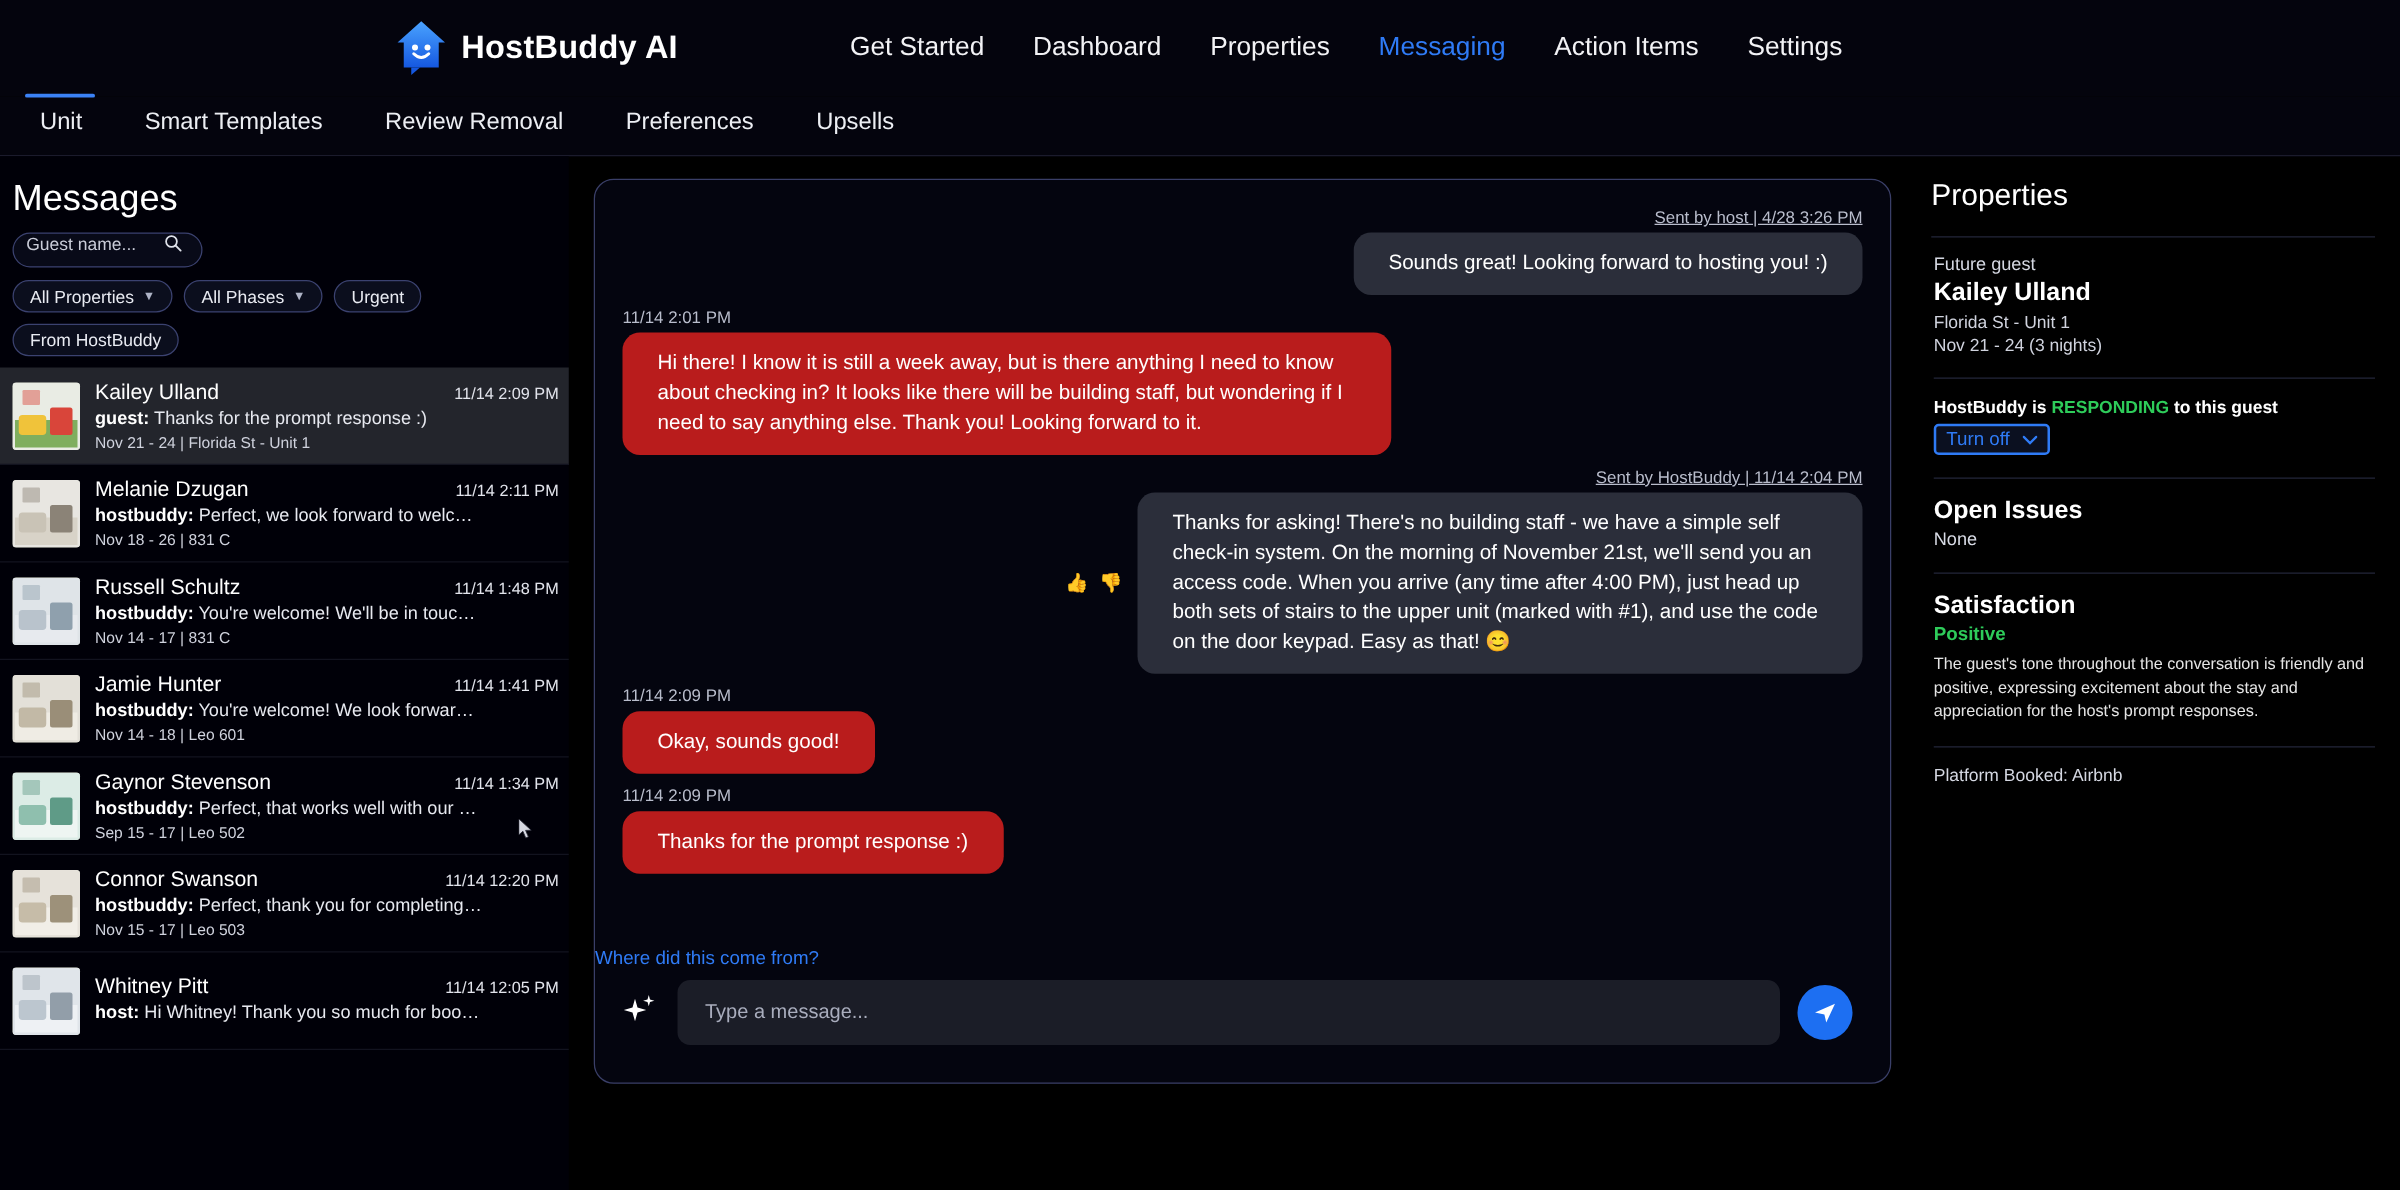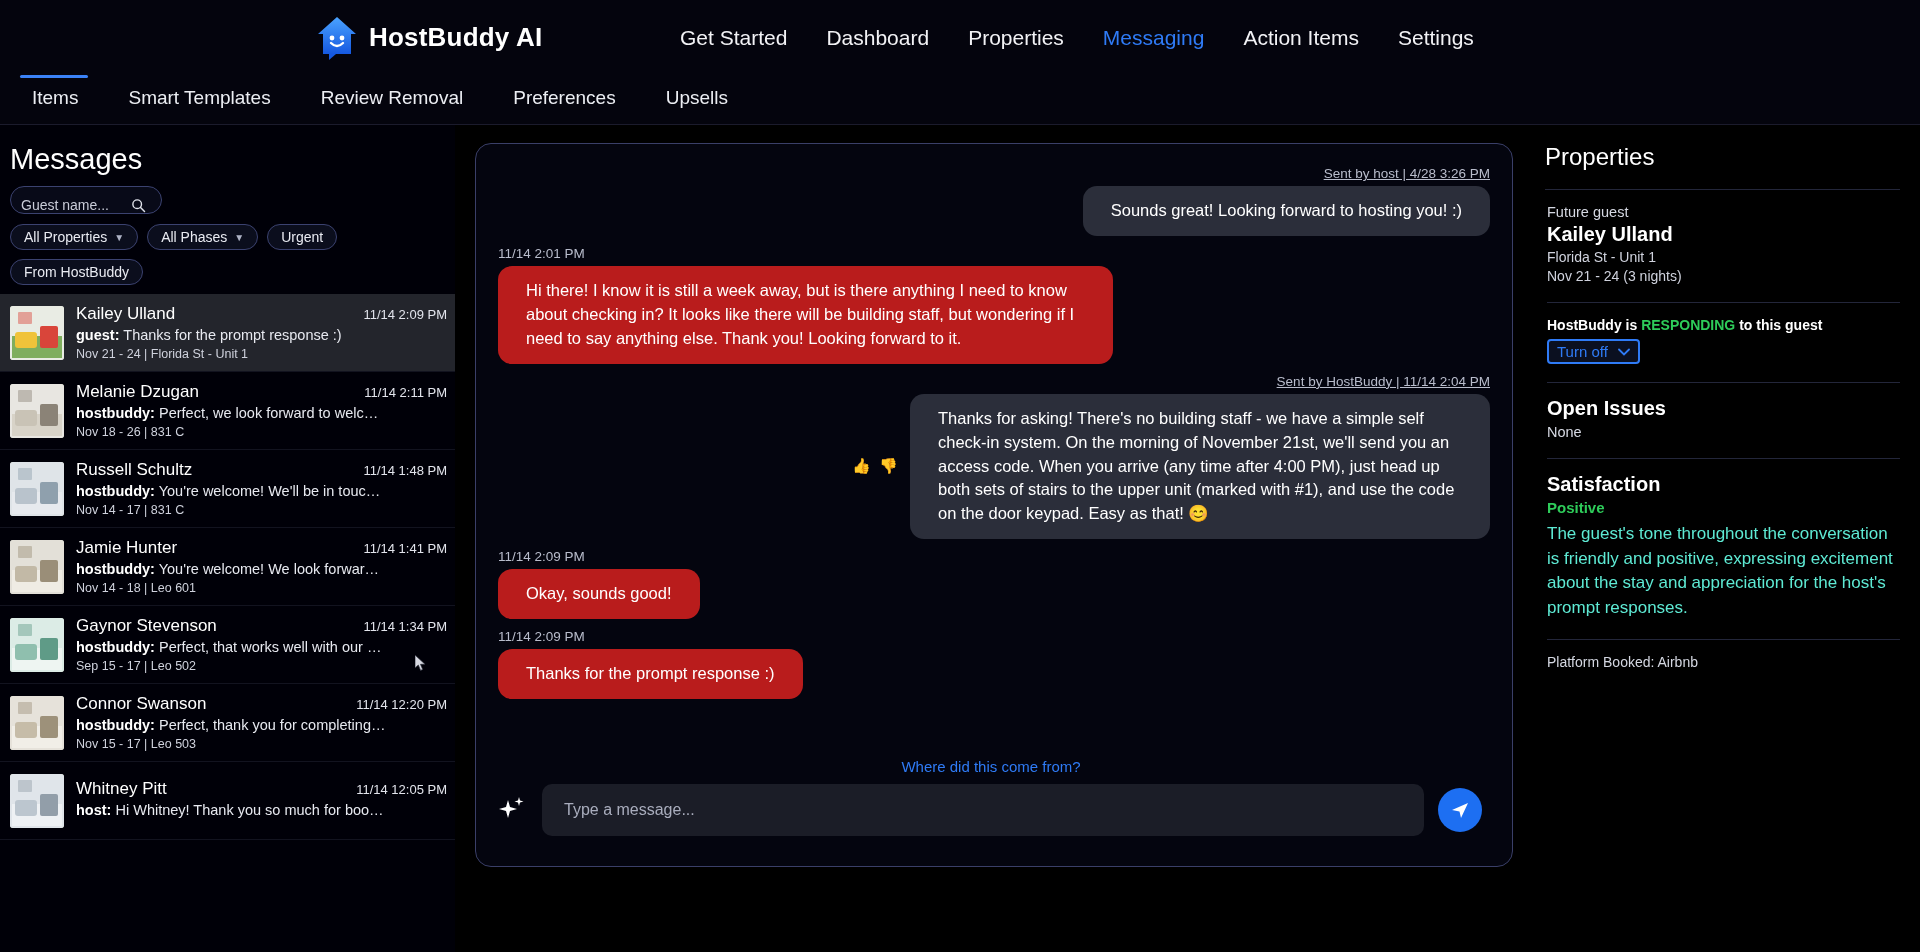--- a/index.html
+++ b/index.html
@@ -57,21 +57,21 @@
   .body-wrap { display: flex; height: 827px; }
 
   
   .leftcol { width: 455px; position: relative; background: #000008; }
   .msg-title {
     font-size: 29px; color: #ffffff; padding: 18px 0 10px 10px; font-weight: 400;
   }
   .filters { padding: 0 10px; }
   .searchpill {
     width: 152px; height: 28px; border: 1px solid #3b4270; border-radius: 14px;
-    background: #080a18; display: flex; align-items: flex-end;
+    background: #080a18; display: flex; align-items: flex-start;
     padding: 0 10px; gap: 4px; margin-bottom: 10px;
   }
   .searchpill input {
     background: transparent; border: 0; outline: 0; color: #d9dbe4;
     font-size: 14px; width: 106px; font-family: "Liberation Sans", sans-serif;
   }
   .searchpill input::placeholder { color: #c9ccd8; }
   .chiprow { display: flex; gap: 9px; margin-bottom: 9px; flex-wrap: wrap; }
   .chip {
     height: 26px; border: 1px solid #3b4270; border-radius: 13px;
@@ -122,21 +122,21 @@
     line-height: 1.45; color: #ffffff; max-width: 615px;
   }
   .bubble.guest { background: #b91c1c; }
   .bubble.host  { background: #2b2e3a; }
   .bubble.hb    { background: #2b2e3a; max-width: 580px; }
   .reactions {
     display: flex; gap: 8px; align-items: center; margin-right: 12px;
     color: #9aa0b4; font-size: 15px; align-self: center;
   }
   .source-link {
-    text-align: center; font-size: 15px; color: #2f7bf6; margin: 2px 6px 12px 0;
+    text-align: left; font-size: 15px; color: #2f7bf6; margin: 2px 6px 12px 0;
     cursor: pointer;
   }
   .composer {
     position: absolute; left: 0; right: 0; bottom: 0; height: 112px;
     display: flex; align-items: center; gap: 14px; padding: 0 30px 0 18px;
   }
   .sparkle { width: 34px; flex: none; color: #ffffff; text-align: center; font-size: 21px; }
   .msginput {
     flex: 1; height: 52px; border-radius: 10px; background: #1b1d27;
     border: 0; outline: 0; color: #e8eaf1; font-size: 16px; padding: 0 22px;
@@ -161,21 +161,21 @@
   .hb-state .on { color: #2ecc5a; }
   .selwrap {
     display: inline-flex; align-items: center; gap: 10px;
     border: 2px solid #2f7bf6; border-radius: 4px; background: #0b1020;
     padding: 2px 8px; margin-top: 6px; cursor: pointer;
   }
   .selwrap span { font-size: 15px; color: #2f7bf6; }
   .sec-h { font-size: 20px; color: #ffffff; font-weight: 700; }
   .sec-v { font-size: 14.5px; color: #d8dbe5; margin-top: 4px; }
   .pos { color: #2ecc5a; font-weight: 700; font-size: 15px; margin-top: 3px; }
-  .desc { font-size: 17px; color: #5eead4; line-height: 1.45; margin-top: 6px; }
+  .desc { font-size: 13px; color: #e5e5e5; line-height: 1.45; margin-top: 6px; }
   .platform { font-size: 14px; color: #d5d8e2; margin-top: 20px; }
 
   .cursor { position: absolute; left: 415px; top: 655px; width: 12px; height: 17px; }
 </style>
 </head>
 <body>
 
 <div class="topbar">
   <div class="brand">
     <div class="brand-logo">
@@ -199,21 +199,21 @@
     <a href="#">Get Started</a>
     <a href="#">Dashboard</a>
     <a href="#">Properties</a>
     <a href="#" class="active">Messaging</a>
     <a href="#">Action Items</a>
     <a href="#">Settings</a>
   </div>
 </div>
 
 <div class="subnav">
-  <div class="subtab active">Items</div>
+  <div class="subtab active">Unit</div>
   <div class="subtab">Smart Templates</div>
   <div class="subtab">Review Removal</div>
   <div class="subtab">Preferences</div>
   <div class="subtab">Upsells</div>
 </div>
 
 <div class="body-wrap">
 
   <div class="leftcol">
     <div class="msg-title">Messages</div>

